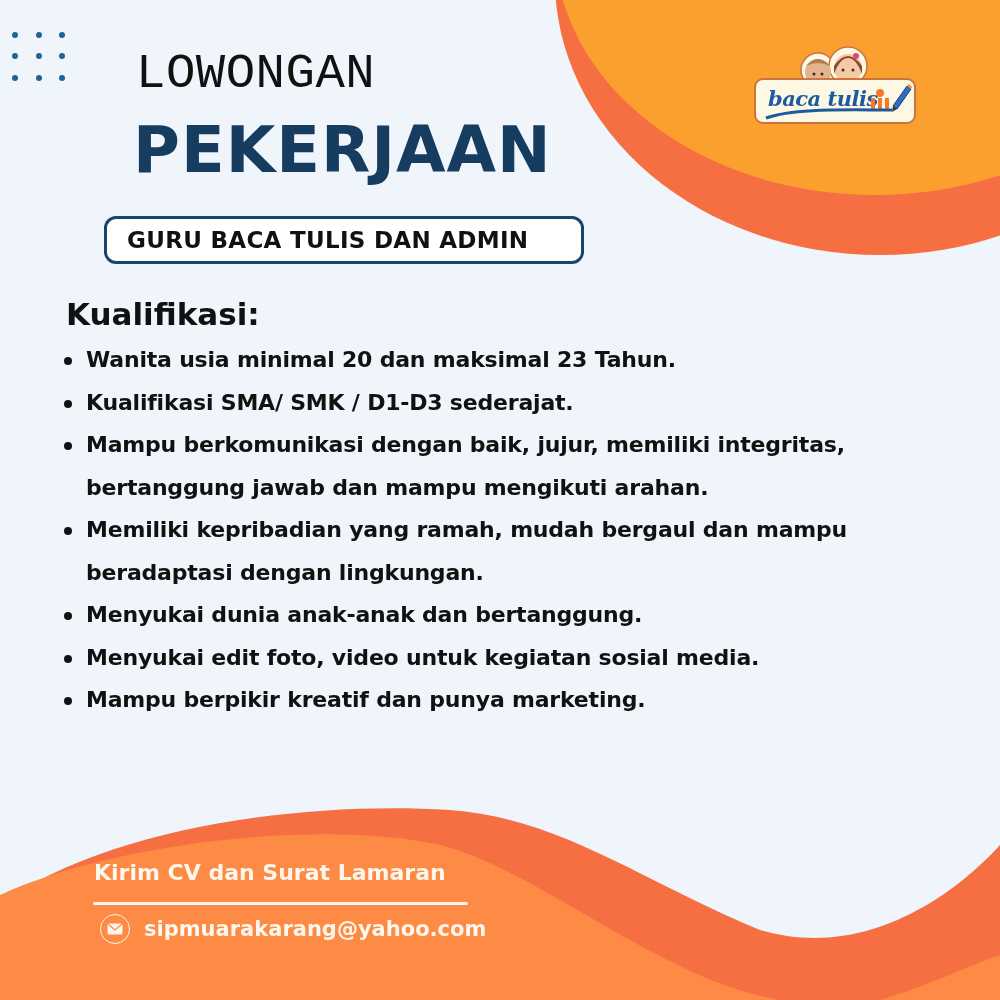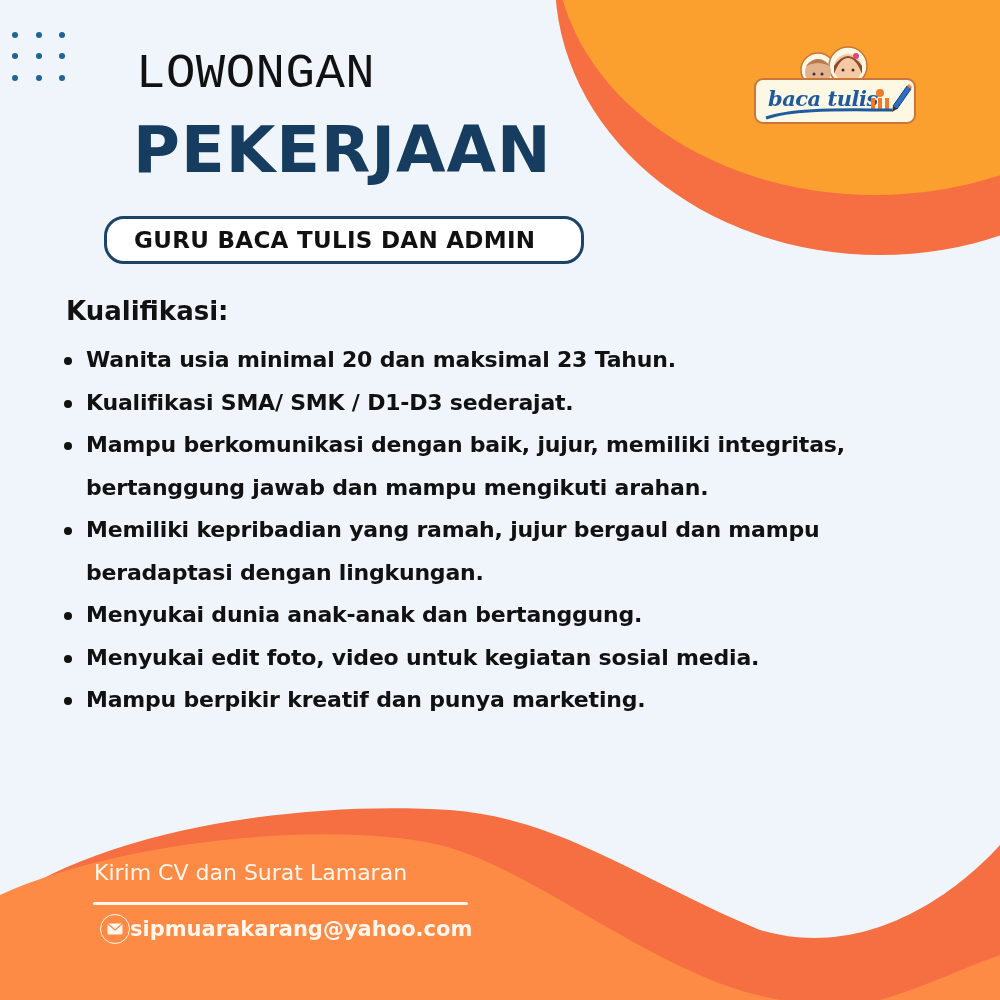--- a/index.html
+++ b/index.html
@@ -21,67 +21,67 @@
     }
     .title-bold {
       position: absolute; left: 133px; top: 112px; z-index: 2;
       font-size: 64px; font-weight: bold; color: #163d60; letter-spacing: 1px;
       font-family: "DejaVu Sans", sans-serif;
       line-height: 76px;
       text-align: center;
     }
     .position-pill {
       position: absolute; left: 104px; top: 216px; width: 480px; height: 48px; z-index: 2;
-      border: 3px solid #1b4466; border-radius: 20px; background: #ffffff;
+      border: 3px solid #1b4466; border-radius: 12px; background: #ffffff;
       box-sizing: border-box;
-      display: flex; align-items: center; padding-left: 27px;
+      display: flex; align-items: center; padding-left: 20px;
       font-size: 23px; font-weight: bold; color: #111; letter-spacing: 0.3px;
     }
     .logo {
       position: absolute; left: 754px; top: 44px; width: 162px; height: 84px; z-index: 2;
     }
     .logo-label {
       position: absolute; left: 0; top: 34px; width: 162px; height: 46px;
       background: #fdf8e4; border: 2px solid #c9753c; border-radius: 9px; box-sizing: border-box;
     }
     .logo-text {
       position: absolute; left: 14px; top: 42px; font-family: "DejaVu Serif", serif;
       font-style: italic; font-weight: bold; font-size: 21px; color: #1e5aa0; letter-spacing: -0.5px;
     }
     .logo-faces { position: absolute; left: 30px; top: 0; }
 
     .qual-heading {
       position: absolute; left: 66px; top: 296px; z-index: 2;
-      font-size: 26px; font-weight: bold; color: #111;
+      font-size: 31px; font-weight: bold; color: #111;
     }
     .qual-list {
       position: absolute; left: 62px; top: 339px; width: 880px; z-index: 2;
       list-style: none; margin: 0; padding: 0;
     }
     .qual-item {
       position: relative; padding-left: 24px;
       font-size: 22px; font-weight: bold; color: #111; line-height: 42.5px;
       letter-spacing: -0.2px;
     }
     .qual-item::before {
       content: ""; position: absolute; left: 2px; top: 18px;
       width: 8px; height: 8px; border-radius: 50%; background: #111;
     }
 
     .contact-heading {
       position: absolute; left: 94px; top: 860px; z-index: 2;
-      font-size: 22px; font-weight: normal; color: #fff6ec;
+      font-size: 22px; font-weight: bold; color: #fff6ec;
     }
     .contact-rule {
       position: absolute; left: 93px; top: 902px; width: 375px; height: 3px; z-index: 2;
       background: #fff6ec; border-radius: 2px;
     }
     .contact-row {
       position: absolute; left: 100px; z-index: 2;
-      display: flex; align-items: center; 
+      display: flex; align-items: center; gap: 14px;
       font-size: 21px; font-weight: bold; color: #fff6ec;
     }
     .row-email { top: 914px; }
     .row-phone { top: 1006px; }
     .icon-mail {
       width: 30px; height: 30px; border: 1.5px solid #fff6ec; border-radius: 50%;
       box-sizing: border-box; display: flex; align-items: center; justify-content: center;
     }
     .icon-wa {
       width: 30px; height: 30px; border-radius: 6px;
@@ -152,21 +152,21 @@
   <svg style="position:absolute;left:10px;top:62px" width="130" height="14" viewBox="0 0 130 14">
     <path d="M2,12 C30,2 80,4 128,4" stroke="#1e5aa0" stroke-width="3" fill="none"></path>
   </svg>
 </div>
 
 <div class="qual-heading">Kualifikasi:</div>
 <ul class="qual-list">
   <li class="qual-item">Wanita usia minimal 20 dan maksimal 23 Tahun.</li>
   <li class="qual-item">Kualifikasi SMA/ SMK / D1-D3 sederajat.</li>
   <li class="qual-item">Mampu berkomunikasi dengan baik, jujur, memiliki integritas, bertanggung jawab dan mampu mengikuti arahan.</li>
-  <li class="qual-item">Memiliki kepribadian yang ramah, jujur bergaul dan mampu beradaptasi dengan lingkungan.</li>
+  <li class="qual-item">Memiliki kepribadian yang ramah, mudah bergaul dan mampu beradaptasi dengan lingkungan.</li>
   <li class="qual-item">Menyukai dunia anak-anak dan bertanggung.</li>
   <li class="qual-item">Menyukai edit foto, video untuk kegiatan sosial media.</li>
   <li class="qual-item">Mampu berpikir kreatif dan punya marketing.</li>
 </ul>
 
 <div class="contact-heading">Kirim CV dan Surat Lamaran</div>
 <div class="contact-rule"></div>
 
 <div class="contact-row row-email">
   <span class="icon-mail">

